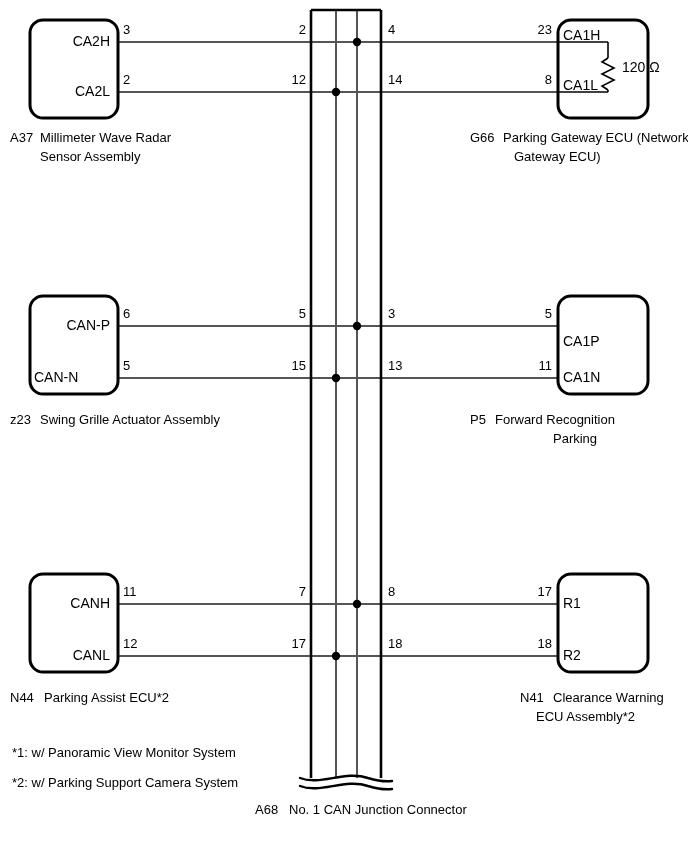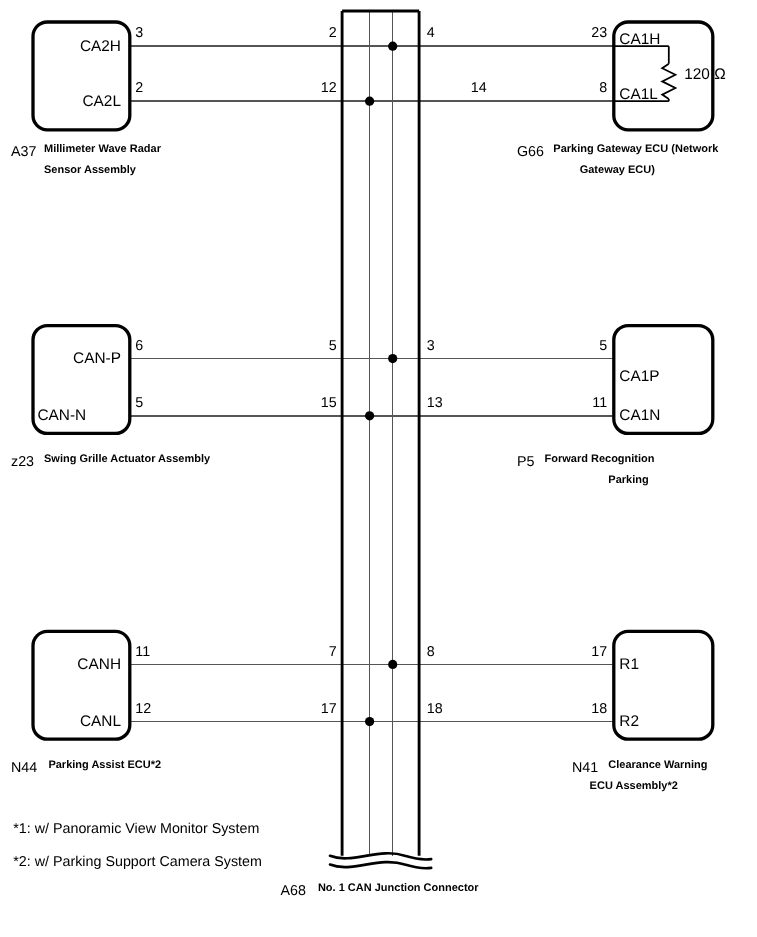--- a/index.html
+++ b/index.html
@@ -7,21 +7,21 @@
     width:688px;height:852px;position:relative;overflow:hidden;
     font-family:"Liberation Sans","DejaVu Sans",sans-serif;
     color:#000;
   }
   #diagram-root{position:absolute;left:0;top:0;width:688px;height:852px;}
   svg.layer{position:absolute;left:0;top:0;width:688px;height:852px;}
   .txt{position:absolute;white-space:pre;line-height:1;}
   .pin-label{font-size:14px;}
   .term-num{font-size:13px;}
   .comp-id{font-size:13px;}
-  .comp-name{font-size:10px;font-weight:bold;}
+  .comp-name{font-size:13px;}
   .note{font-size:13px;}
   .ohm{font-size:14px;}
   .r-align{text-align:right;}
 </style>
 </head>
 <body>
 
 <div id="diagram-root">
 
   <svg class="layer" viewBox="0 0 688 852" xmlns="http://www.w3.org/2000/svg">
@@ -88,37 +88,37 @@
   <div class="txt pin-label" style="left:40px;top:34px;width:70px;text-align:right;">CA2H</div>
   <div class="txt pin-label" style="left:40px;top:84px;width:70px;text-align:right;">CA2L</div>
 
   <div class="txt term-num" style="left:123px;top:23px;">3</div>
   <div class="txt term-num" style="left:123px;top:73px;">2</div>
 
   <div class="txt term-num r-align" style="left:250px;top:23px;width:56px;">2</div>
   <div class="txt term-num r-align" style="left:250px;top:73px;width:56px;">12</div>
 
   <div class="txt term-num" style="left:388px;top:23px;">4</div>
-  <div class="txt term-num" style="left:388px;top:73px;margin-left:40px;">14</div>
+  <div class="txt term-num" style="left:388px;top:73px;">14</div>
 
   <div class="txt term-num r-align" style="left:490px;top:23px;width:62px;">23</div>
   <div class="txt term-num r-align" style="left:490px;top:73px;width:62px;">8</div>
 
   <div class="txt pin-label" style="left:563px;top:28px;">CA1H</div>
   <div class="txt pin-label" style="left:563px;top:78px;">CA1L</div>
 
   <div class="txt ohm" style="left:622px;top:60px;">120 Ω</div>
 
   <div class="txt comp-id" style="left:10px;top:131px;">A37</div>
   <div class="txt comp-name" style="left:40px;top:131px;">Millimeter Wave Radar</div>
   <div class="txt comp-name" style="left:40px;top:150px;">Sensor Assembly</div>
 
   <div class="txt comp-id" style="left:470px;top:131px;">G66</div>
   <div class="txt comp-name" style="left:503px;top:131px;">Parking Gateway ECU (Network</div>
-  <div class="txt comp-name" style="left:527px;top:150px;">Gateway ECU)</div>
+  <div class="txt comp-name" style="left:514px;top:150px;">Gateway ECU)</div>
 
   <div class="txt pin-label" style="left:34px;top:318px;width:76px;text-align:right;">CAN-P</div>
   <div class="txt pin-label" style="left:34px;top:370px;width:76px;text-align:left;">CAN-N</div>
 
   <div class="txt term-num" style="left:123px;top:307px;">6</div>
   <div class="txt term-num" style="left:123px;top:359px;">5</div>
 
   <div class="txt term-num r-align" style="left:250px;top:307px;width:56px;">5</div>
   <div class="txt term-num r-align" style="left:250px;top:359px;width:56px;">15</div>
 

